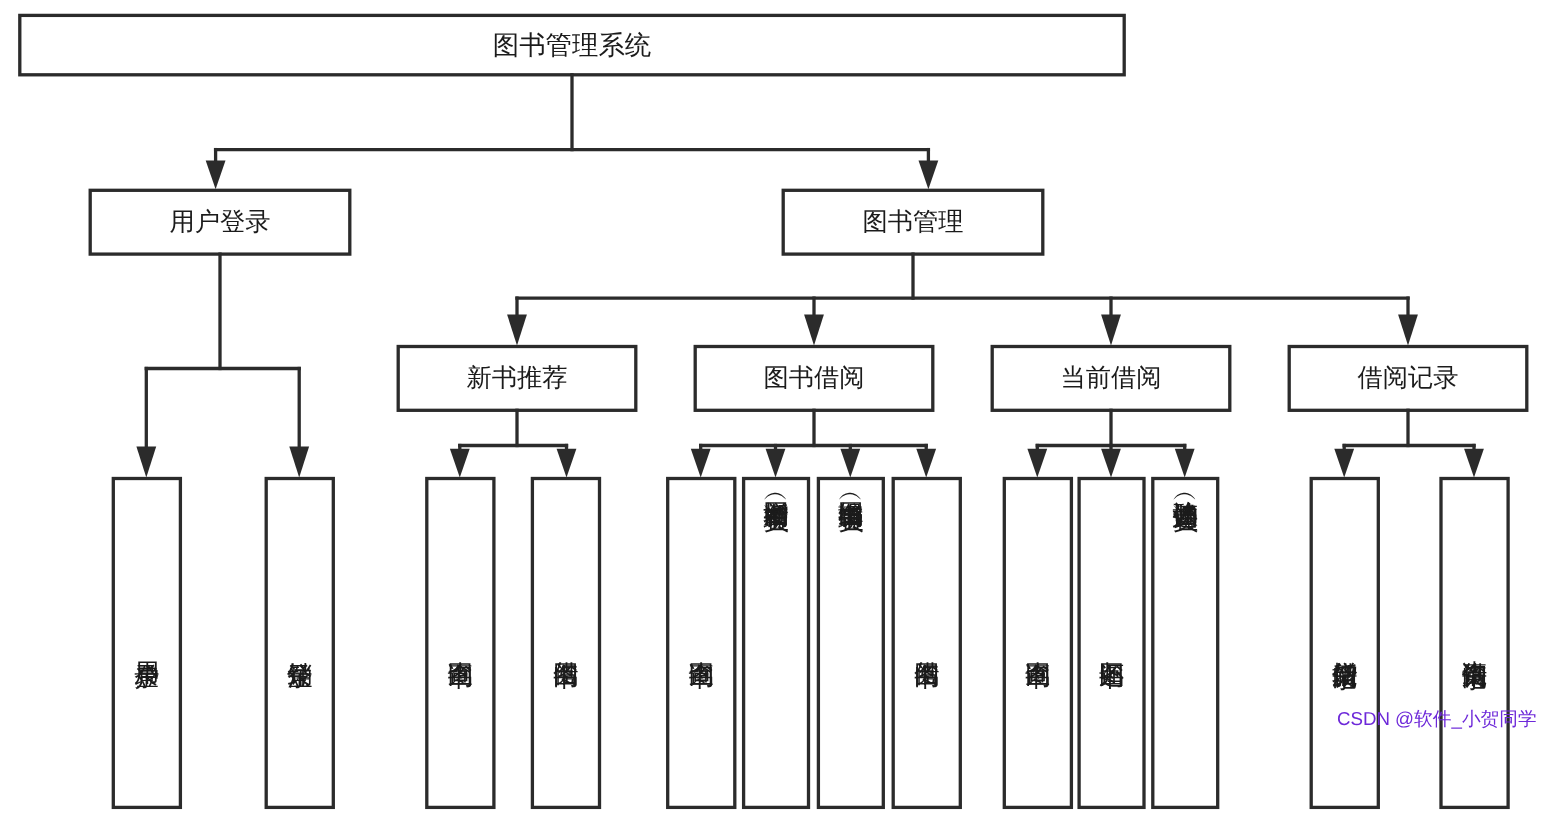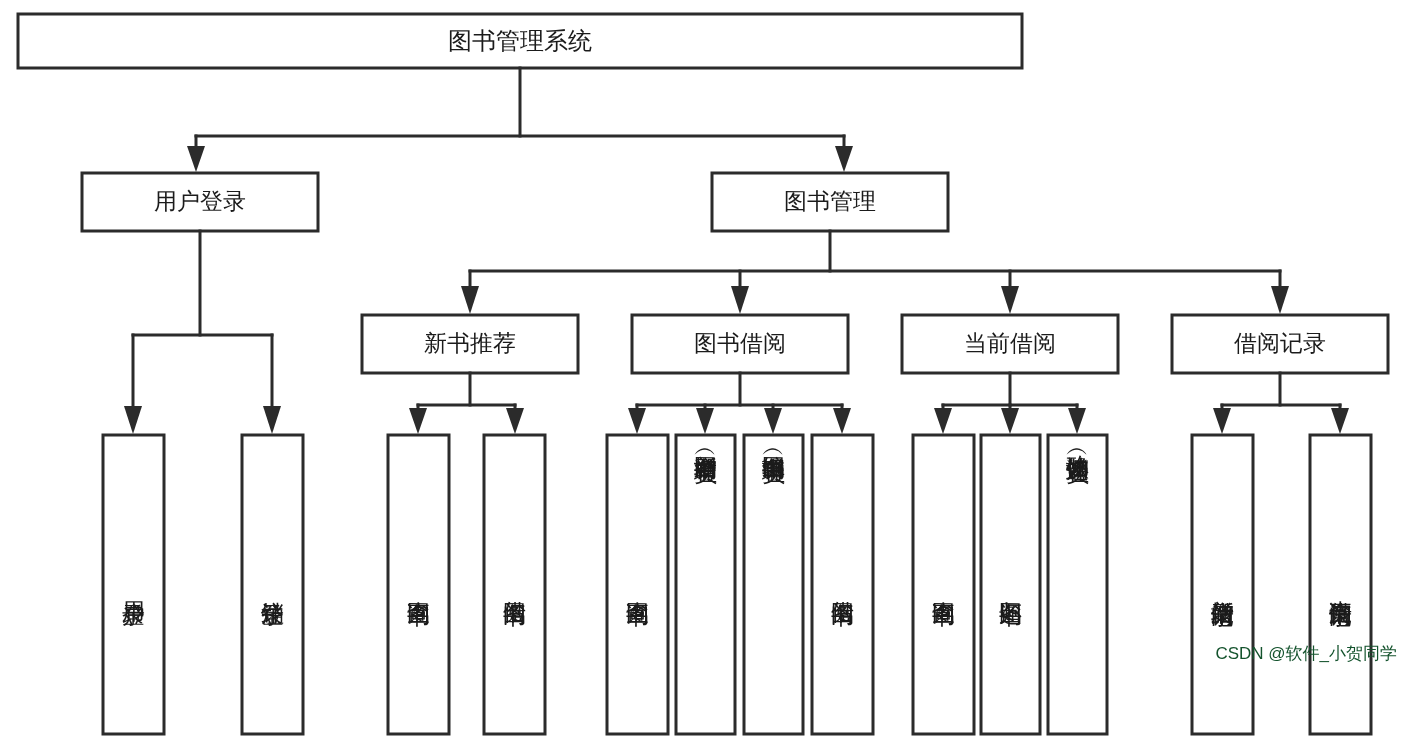--- a/index.html
+++ b/index.html
@@ -67,21 +67,21 @@
     text-orientation: upright;
     white-space: nowrap;
     letter-spacing: 1px;
   }
   .watermark {
     position: absolute;
     right: 8px;
     bottom: 4px;
     font-family: "Liberation Sans", "DejaVu Sans", sans-serif;
     font-size: 17px;
-    color: #14532d;
+    color: #6d28d9;
     white-space: nowrap;
     user-select: none;
   }
 </style>
 </head>
 <body>
 
 <div id="diagram-root">
 
   <svg class="flow" viewBox="0 0 1405 747" xmlns="http://www.w3.org/2000/svg">

